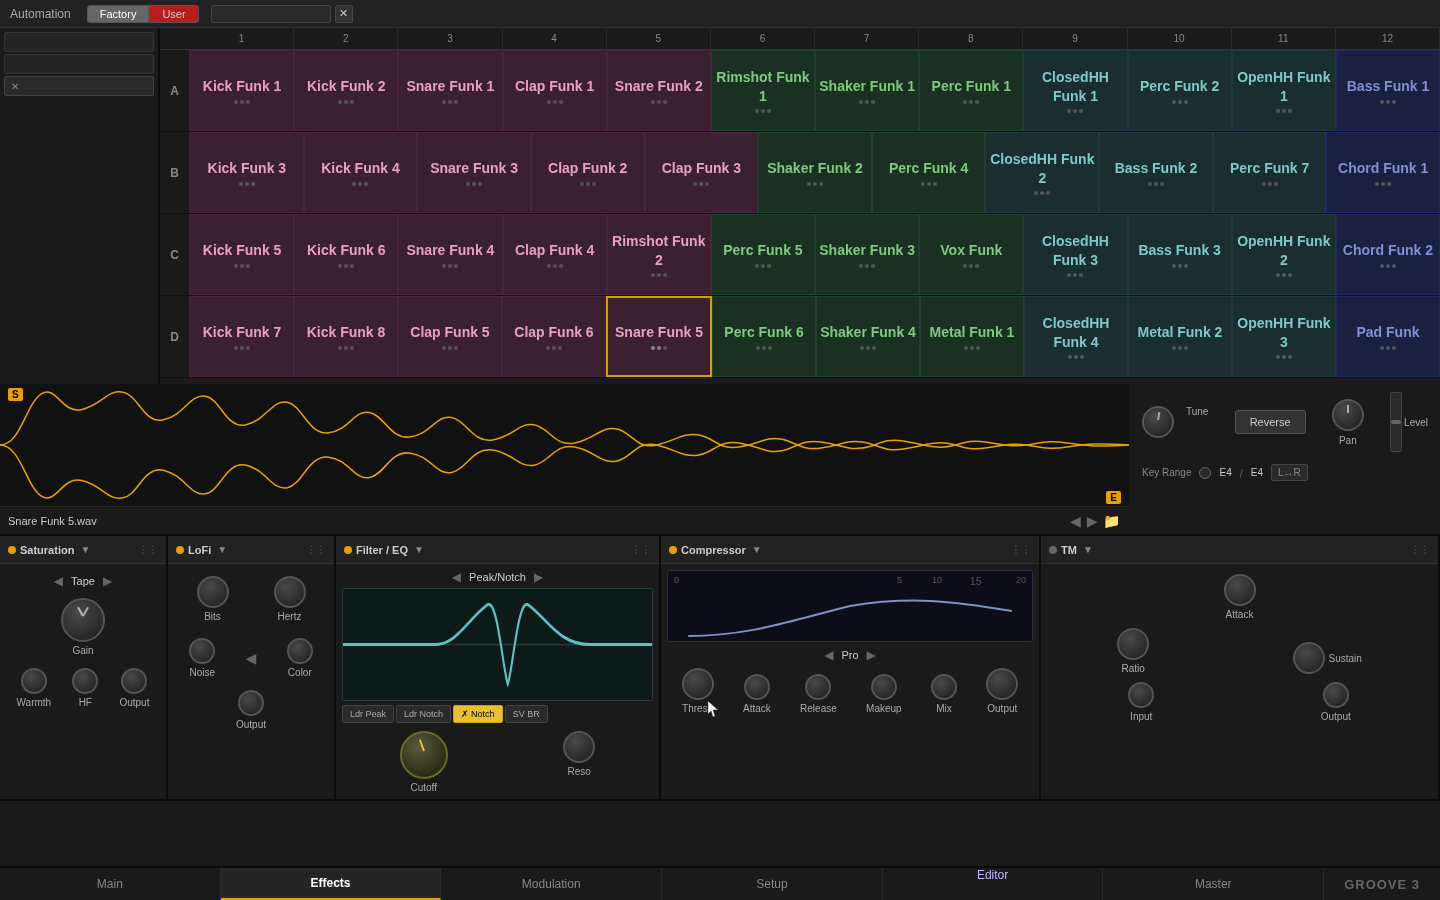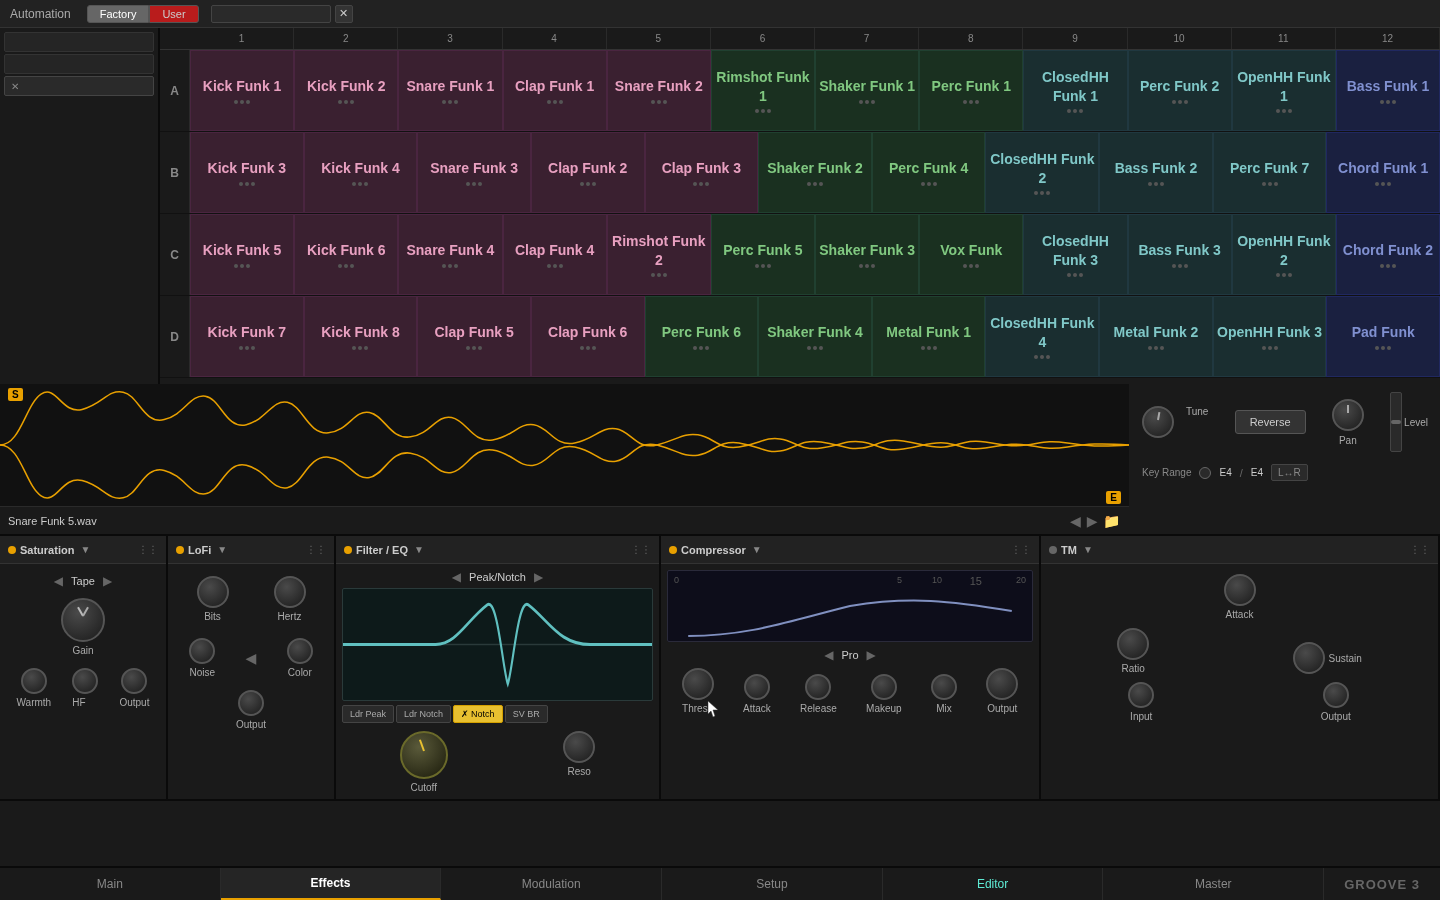--- a/index.html
+++ b/index.html
@@ -427,20 +427,25 @@
       <div class="pad-cell pink">Clap Funk 5<div class="pad-dots">
             <div class="pad-dot"></div>
             <div class="pad-dot"></div>
             <div class="pad-dot"></div>
           </div></div>
       <div class="pad-cell pink">Clap Funk 6<div class="pad-dots">
             <div class="pad-dot"></div>
             <div class="pad-dot"></div>
             <div class="pad-dot"></div>
           </div></div>
+      <div class="pad-cell pink selected">Snare Funk 5<div class="pad-dots">
+            <div class="pad-dot active"></div>
+            <div class="pad-dot active"></div>
+            <div class="pad-dot"></div>
+          </div></div>
       <div class="pad-cell green">Perc Funk 6<div class="pad-dots">
             <div class="pad-dot"></div>
             <div class="pad-dot"></div>
             <div class="pad-dot"></div>
           </div></div>
       <div class="pad-cell green">Shaker Funk 4<div class="pad-dots">
             <div class="pad-dot"></div>
             <div class="pad-dot"></div>
             <div class="pad-dot"></div>
           </div></div>
@@ -559,21 +564,21 @@
             <div style="position:absolute; top:6px; left:50%; width:2px; height:10px; background:#bbb; transform:translateX(-50%) rotate(-30deg); transform-origin:50% 100%;"></div>
           </div>
           <span style="color:#aaa; font-size:10px;">Gain</span>
         </div>
 
         <div style="display:flex; justify-content:space-around; width:100%;">
           <div style="display:flex; flex-direction:column; align-items:center; gap:3px;">
             <div class="knob-sm2"></div>
             <span style="color:#aaa; font-size:10px;">Warmth</span>
           </div>
-          <div style="display:flex; flex-direction:column; gap:3px;">
+          <div style="display:flex; flex-direction:column; align-items:center; gap:3px;">
             <div class="knob-sm2"></div>
             <span style="color:#aaa; font-size:10px;">HF</span>
           </div>
           <div style="display:flex; flex-direction:column; align-items:center; gap:3px;">
             <div class="knob-sm2"></div>
             <span style="color:#aaa; font-size:10px;">Output</span>
           </div>
         </div>
       </div>
     </div>
@@ -763,21 +768,21 @@
     </div>
     <div style="flex:1; display:flex; align-items:center; justify-content:center; color:#fff; font-size:12px; font-weight:bold; cursor:pointer; border-right:1px solid #2a2a2a; background:#252525; border-bottom:2px solid #e8a000;">
       <span>Effects</span>
     </div>
     <div style="flex:1; display:flex; align-items:center; justify-content:center; color:#888; font-size:12px; cursor:pointer; border-right:1px solid #2a2a2a;">
       <span>Modulation</span>
     </div>
     <div style="flex:1; display:flex; align-items:center; justify-content:center; color:#888; font-size:12px; cursor:pointer; border-right:1px solid #2a2a2a;">
       <span>Setup</span>
     </div>
-    <div style="flex:1; display:flex; align-items:center; justify-content:center; color:#5eead4; font-size:12px; cursor:pointer; border-right:1px solid #2a2a2a;">
+    <div style="flex:1; display:flex; align-items:flex-start; justify-content:center; color:#c4b5fd; font-size:12px; cursor:pointer; border-right:1px solid #2a2a2a;">
       <span>Editor</span>
     </div>
     <div style="flex:1; display:flex; align-items:center; justify-content:center; color:#888; font-size:12px; cursor:pointer; border-right:1px solid #2a2a2a;">
       <span>Master</span>
     </div>
     <div style="padding:0 20px; display:flex; align-items:center; justify-content:center; color:#666; font-size:13px; font-weight:bold; letter-spacing:1px;">GROOVE 3</div>
   </div>
 
   <div style="position:absolute; top:700px; left:707px; width:12px; height:18px; pointer-events:none; z-index:100;">
     <svg width="12" height="18" viewBox="0 0 12 18" fill="none">

